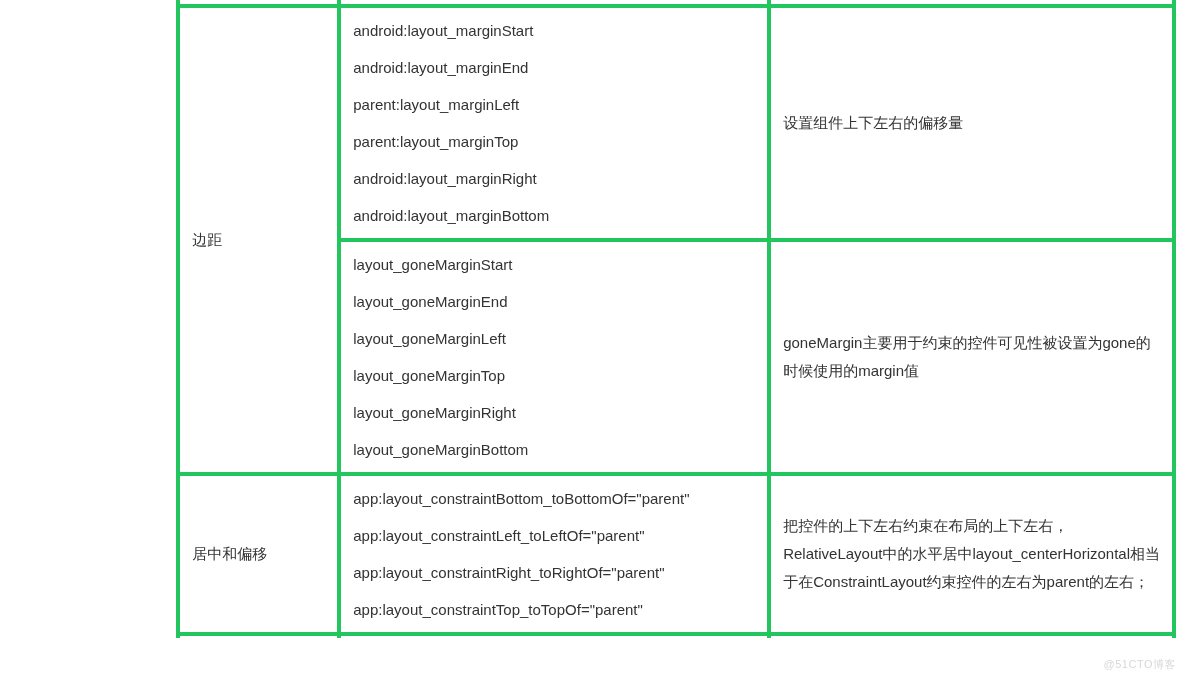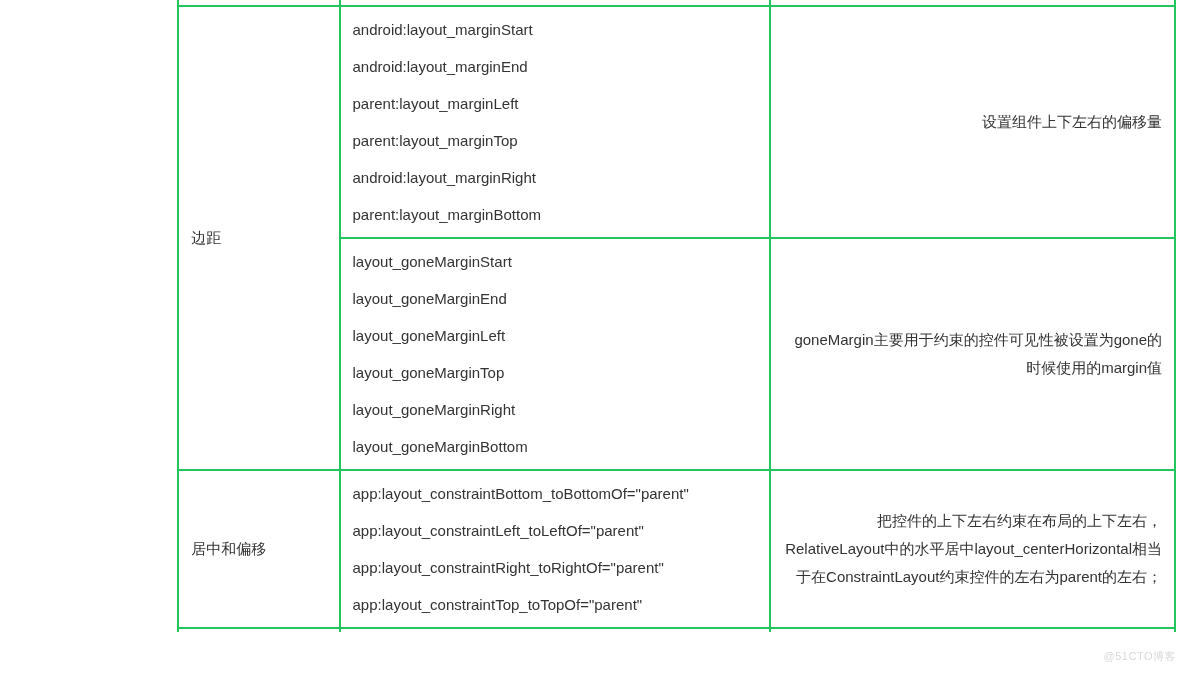--- a/index.html
+++ b/index.html
@@ -15,41 +15,40 @@
   .page {
     box-sizing: border-box;
     padding: 0 8px 0 10px;
   }
   table.layout {
     border-collapse: collapse;
     width: 100%;
     table-layout: fixed;
   }
   table.layout td {
-    border: 2px solid #22c55e;
+    border: 4px solid #22c55e;
     padding: 10px 12px;
     vertical-align: middle;
   }
   col.col-left  { width: 167px; }
   col.col-cat   { width: 160px; }
   col.col-attrs { width: 427px; }
   col.col-desc  { width: 402px; }
   .attr-line {
     padding: 10px 0;
   }
   .attr-line:first-child { padding-top: 4px; }
   .attr-line:last-child  { padding-bottom: 4px; }
   .desc-text {
     line-height: 1.85;
-    text-align: right;
   }
   .watermark {
     position: fixed;
     right: 8px;
-    bottom: 12px;
+    bottom: 4px;
     font-size: 11px;
     color: #d8d8d8;
     letter-spacing: 0.5px;
     font-family: Arial, sans-serif;
   }
   td.cat-cell { font-size: 15px; }
 </style>
 </head>
 <body>
 
@@ -73,21 +72,21 @@
   <tr>
     <td rowspan="2" class="cat-cell">
       <span>边距</span>
     </td>
     <td>
       <div class="attr-line"><span>android:layout_marginStart</span></div>
       <div class="attr-line"><span>android:layout_marginEnd</span></div>
       <div class="attr-line"><span>parent:layout_marginLeft</span></div>
       <div class="attr-line"><span>parent:layout_marginTop</span></div>
       <div class="attr-line"><span>android:layout_marginRight</span></div>
-      <div class="attr-line"><span>parent:layout_marginBottom</span></div>
+      <div class="attr-line"><span>android:layout_marginBottom</span></div>
     </td>
     <td>
       <div class="desc-text">设置组件上下左右的偏移量</div>
     </td>
   </tr>
 
   <tr>
     <td>
       <div class="attr-line"><span>layout_goneMarginStart</span></div>
       <div class="attr-line"><span>layout_goneMarginEnd</span></div>

